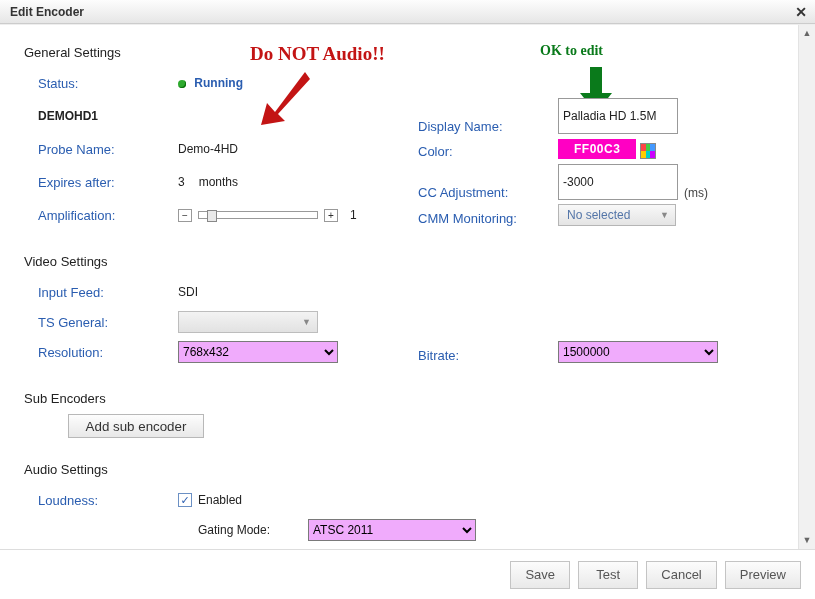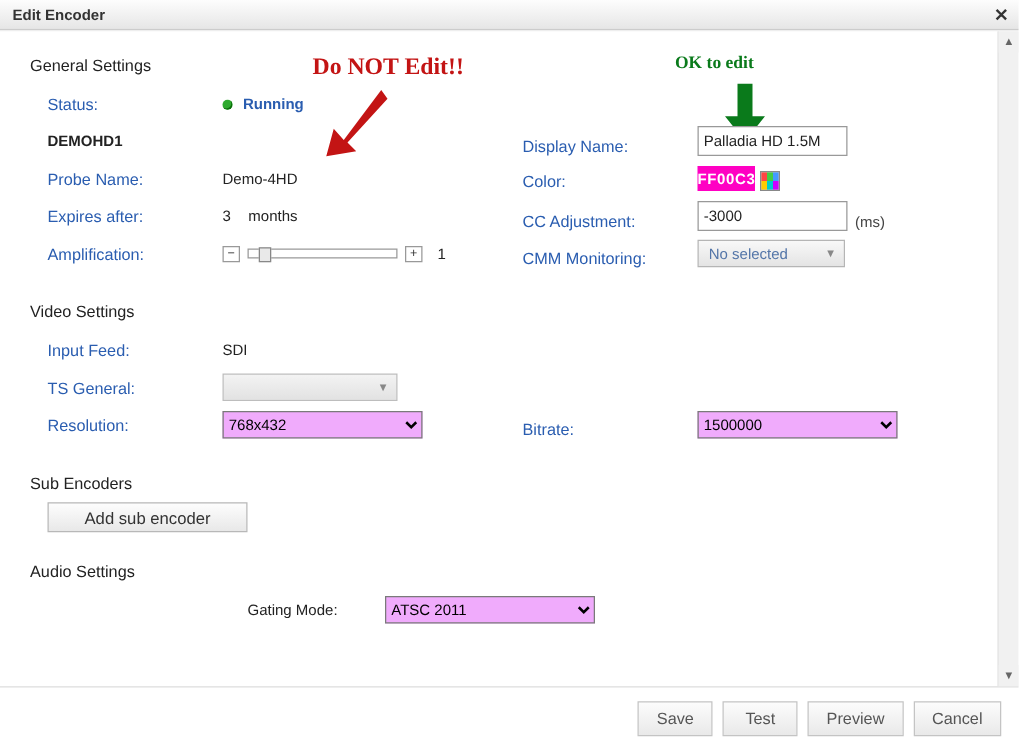--- a/index.html
+++ b/index.html
@@ -82,29 +82,29 @@
   }
   .slider-track {
     width: 120px; height: 8px; border: 1px solid #999; background: #fff;
     position: relative;
   }
   .slider-thumb {
     position: absolute; top: -2px; left: 8px; width: 10px; height: 12px;
     background: #e9e9e9; border: 1px solid #888;
   }
   .input {
-    border: 1px solid #999; height: 24px; padding: 1px 4px; font-size: 12px;
+    border: 1px solid #999; height: 36px; padding: 1px 4px; font-size: 12px;
     background: #fff; color: #222;
   }
   .input.w120 { width: 120px; }
   .ms-unit { margin-left: 6px; color: #444; }
   .color-chip {
     display: inline-flex; align-items: center;
     background: #ff00c3; color: #fff; height: 20px;
-    padding: 0 0; font-weight: bold; font-size: 12px;
+    padding: 0 16px; font-weight: bold; font-size: 12px;
     letter-spacing: .5px;
   }
   .color-palette {
     display: inline-block; width: 16px; height: 16px; margin-left: 4px;
     background:
       linear-gradient(90deg,#f44 0 33%, #4c4 33% 66%, #49f 66% 100%),
       linear-gradient(90deg,#fc0 0 33%, #0cc 33% 66%, #c0f 66% 100%);
     background-size: 100% 50%, 100% 50%;
     background-position: 0 0, 0 100%;
     background-repeat: no-repeat;
@@ -123,24 +123,25 @@
   .combo-grey .caret { color: #888; font-size: 9px; }
   .grey-select {
     width: 160px; height: 22px;
     background: linear-gradient(#f3f3f3,#e2e2e2);
     border: 1px solid #bdbdbd;
     display: inline-flex; align-items: center; justify-content: space-between;
     padding: 0 6px; color: #333; cursor: pointer;
   }
   .grey-select .caret { color:#888; font-size: 9px; }
   .add-btn {
-    width: 160px; height: 24px;
+    width: 136px; height: 24px;
     background: linear-gradient(#fdfdfd,#e8e8e8);
     border: 1px solid #b8b8b8; color: #333;
     cursor: pointer;
+    margin-left: 30px;
   }
   .checkbox-wrap { display: flex; align-items: center; gap: 6px; }
   .checkbox {
     width: 14px; height: 14px; border: 1px solid #6b90c4;
     display: inline-flex; align-items: center; justify-content: center;
     color: #2a5db0; font-size: 11px; cursor: pointer; background:#fff;
   }
   .sub-indent-label { margin-left: 0; width: 110px; text-align: left; color:#222;}
   .gating-row { display: flex; align-items: center; margin-left: 160px; }
 
@@ -189,21 +190,21 @@
 
 <div class="dialog">
 
   <div class="titlebar">
     <span>Edit Encoder</span>
     <span class="close-x">✕</span>
   </div>
 
   <div class="body-area">
 
-    <div class="annot annot-red" style="left:250px; top:18px;">Do NOT Edit!!</div>
+    <div class="annot annot-red" style="left:250px; top:18px;">Do NOT Audio!!</div>
     <svg class="arrow-red" style="left:255px; top:42px;" width="60" height="60">
       <polygon points="50,5 20,45 12,36 6,58 30,54 23,47 55,12" fill="#c31414"></polygon>
     </svg>
 
     <div class="annot annot-green" style="left:540px; top:18px;">OK to edit</div>
     <svg class="arrow-green" style="left:578px; top:40px;" width="36" height="50">
       <polygon points="12,2 24,2 24,28 34,28 18,48 2,28 12,28" fill="#0a7a1b"></polygon>
     </svg>
 
     <div class="scroll-pane">
@@ -317,20 +318,30 @@
       </div>
 
       <div class="section-title" style="margin-top:18px;">Sub Encoders</div>
       <div class="section-block">
         <button class="add-btn">Add sub encoder</button>
       </div>
 
       <div class="section-title" style="margin-top:18px;">Audio Settings</div>
       <div class="section-block">
         <div class="row">
+          <div class="col-left">
+            <span class="label">Loudness:</span>
+            <span class="checkbox-wrap">
+              <span class="checkbox">✓</span>
+              <span>Enabled</span>
+            </span>
+          </div>
+          <div class="col-right"></div>
+        </div>
+        <div class="row">
           <div class="gating-row">
             <span class="sub-indent-label">Gating Mode:</span>
             <select class="native w168">
               <option>ATSC 2011</option>
             </select>
           </div>
         </div>
         <div style="height:60px"></div>
       </div>
 
@@ -338,17 +349,17 @@
 
     <div class="outer-scroll">
       <div class="arrow top">▲</div>
       <div class="arrow bot">▼</div>
     </div>
   </div>
 
   <div class="footer">
     <button class="btn">Save</button>
     <button class="btn">Test</button>
+    <button class="btn">Cancel</button>
     <button class="btn">Preview</button>
-    <button class="btn">Cancel</button>
   </div>
 
 </div>
 
 </body></html>

